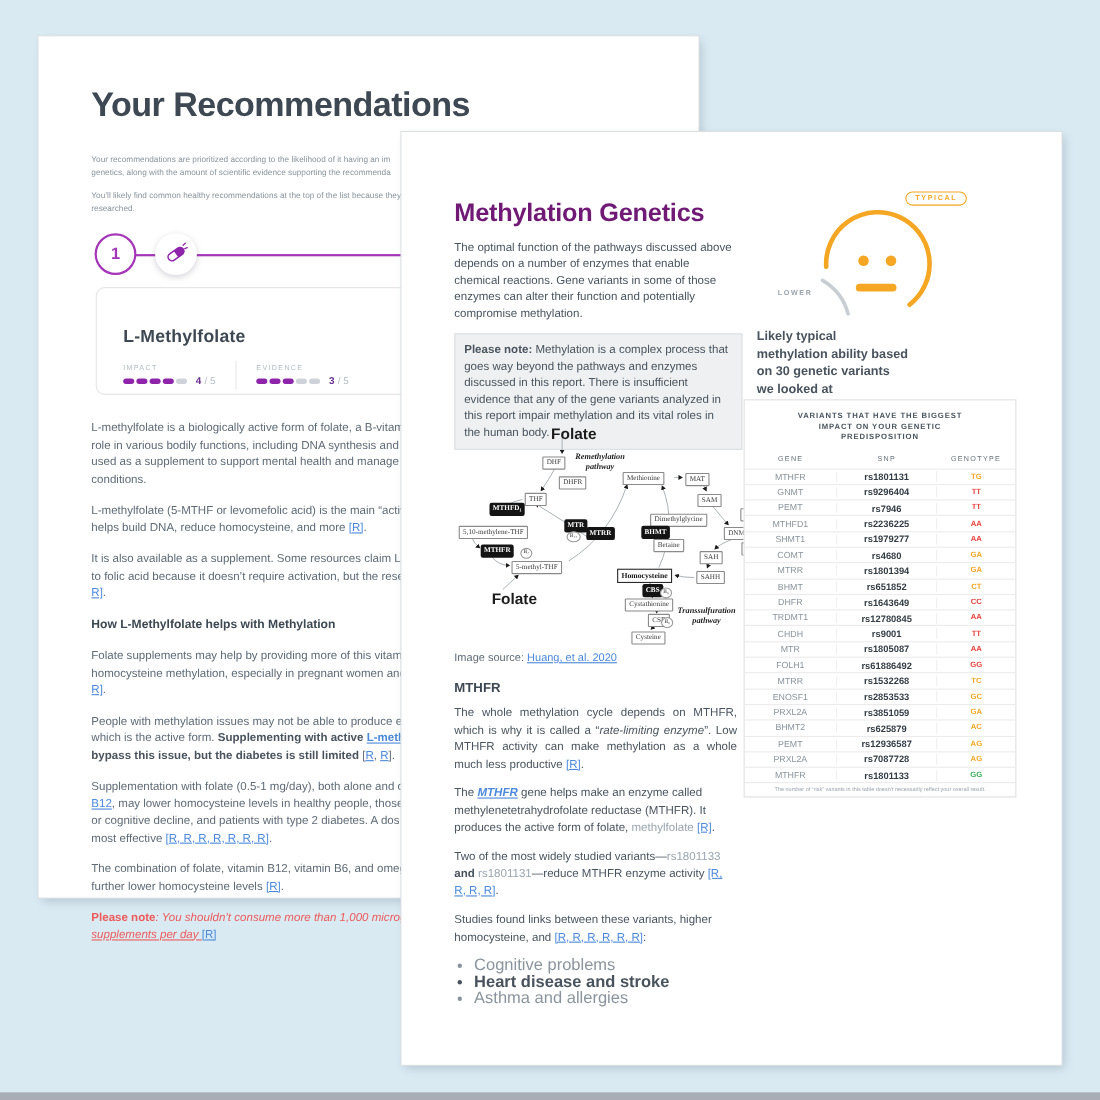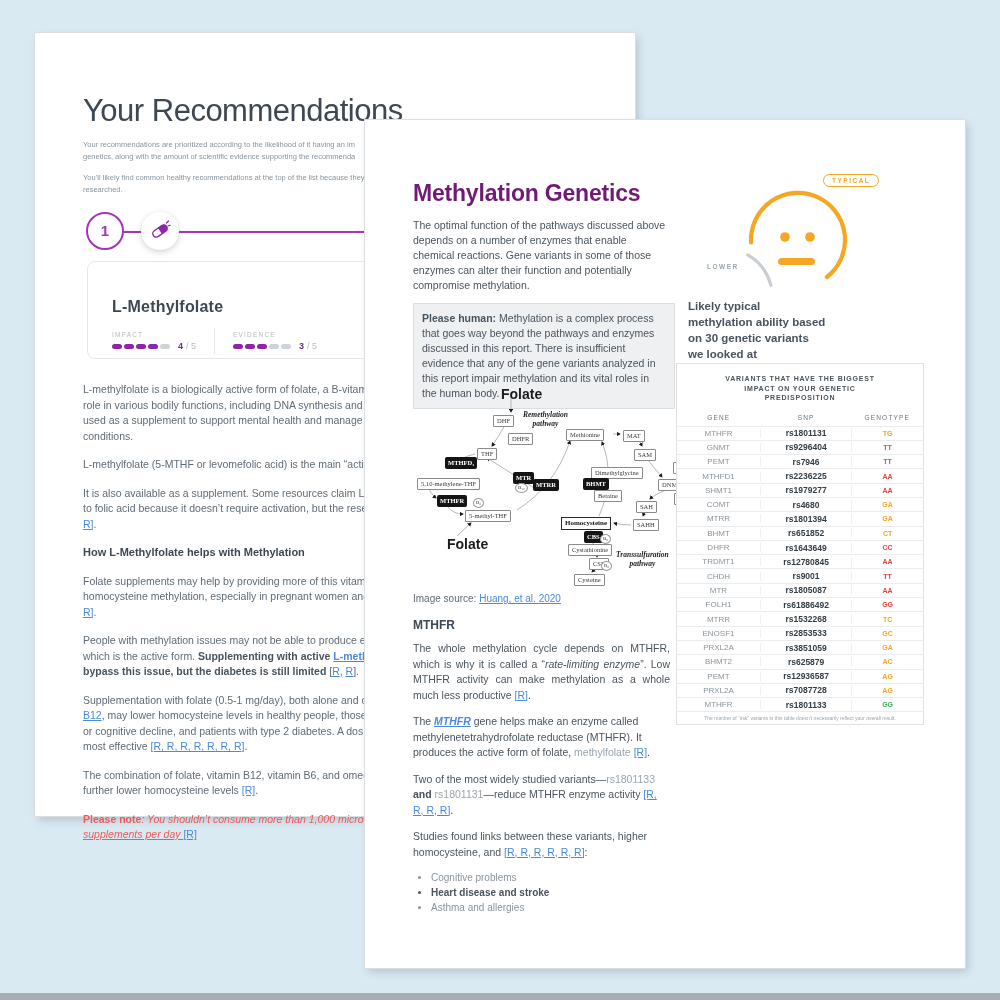--- a/index.html
+++ b/index.html
@@ -3,21 +3,21 @@
 <meta charset="utf-8">
 <style>
   html,body{margin:0;padding:0;}
   body{width:1000px;height:1000px;position:relative;background:#d9eaf3;font-family:"Liberation Sans",sans-serif;overflow:hidden;}
   .page{position:absolute;background:#fff;box-shadow:0 0 0 1px #dcdfe2,3px 4px 8px rgba(90,105,120,.28);}
   #back-page{left:35px;top:33px;width:600px;height:783px;}
   #front-page{left:365px;top:120px;width:600px;height:848px;}
   #bottom-bar{position:absolute;left:0;top:993px;width:1000px;height:7px;background:#a9aeb6;}
 
   
-  #back-title{position:absolute;left:48px;top:60px;font-size:31px;font-weight:normal;color:#3d4852;letter-spacing:-.5px;}
+  #back-title{position:absolute;left:48px;top:44px;font-size:31px;font-weight:bold;color:#3d4852;letter-spacing:-.5px;}
   #back-intro{position:absolute;left:48px;top:106px;width:282px;overflow:hidden;}
   #back-intro .t-line{font-size:7.5px;line-height:12px;color:#8a949c;white-space:nowrap;overflow:hidden;}
   #back-intro .line-gap{height:9px;}
   #rec-card{position:absolute;left:52px;top:228px;width:520px;height:96px;border:1px solid #e7e7ea;border-radius:8px;}
   #rec-line{position:absolute;left:60px;top:198px;width:510px;height:2px;background:#a435b8;}
   #rec-num{position:absolute;left:51px;top:179px;width:34px;height:34px;border:2px solid #a435b8;border-radius:50%;background:#fff;color:#a435b8;font-weight:bold;font-size:15px;text-align:center;line-height:34px;}
   #rec-pill{position:absolute;left:106px;top:179px;width:38px;height:38px;border-radius:50%;background:#fff;box-shadow:0 2px 6px rgba(80,80,100,.25);display:flex;align-items:center;justify-content:center;}
   #rec-card h2{position:absolute;left:24px;top:36px;margin:0;font-size:16px;color:#3d4852;letter-spacing:.2px;}
   .metrics{position:absolute;left:24px;top:66px;display:flex;align-items:center;}
   .metric{display:flex;flex-direction:column;gap:3px;}
@@ -56,21 +56,21 @@
   .dn-path{font-weight:bold;font-style:italic;font-size:7.5px;line-height:9px;color:#1c1c1c;text-align:center;font-family:"Liberation Serif",serif;}
   .dn-sub{background:#fff;border:1px solid #999;border-radius:50%;font-size:5px;line-height:6px;padding:1px 2px;color:#333;font-family:"Liberation Serif",serif;}
   .dn-boldbox{background:#fff;border:1.5px solid #2a2a2a;font-weight:bold;font-size:7px;line-height:9px;padding:1px 3px;color:#111;font-family:"Liberation Serif",serif;}
   #img-source{position:absolute;left:48px;top:473px;font-size:10px;color:#5f6b76;}
   #img-source a{color:#4a89dc;text-decoration:underline;}
   #mthfr-sec{position:absolute;left:48px;top:498px;width:257px;}
   #mthfr-sec h3{margin:0 0 9px 0;font-size:12px;color:#3d4852;}
   #mthfr-sec .para{font-size:10.5px;line-height:15.5px;color:#4a545e;margin:0 0 11px 0;}
   #mthfr-sec .para.just{text-align:justify;}
   #mthfr-bullets{margin:4px 0 0 6px;padding:0 0 0 12px;}
-  #mthfr-bullets li{font-size:10px;line-height:13px;margin-bottom:2px;color:#8a949c;}
+  #mthfr-bullets li{font-size:15px;line-height:13px;margin-bottom:2px;color:#8a949c;}
   #mthfr-bullets li.strong{color:#49535d;font-weight:bold;}
 
   
   #right-col{position:absolute;left:295px;top:45px;width:290px;}
   #gauge-badge{position:absolute;left:163px;top:9px;border:1.5px solid #f5a623;border-radius:8px;padding:2px 8px;font-size:6.5px;letter-spacing:1.5px;font-weight:bold;color:#f5a623;background:#fff;}
   #gauge-svg{position:absolute;left:53px;top:13px;}
   #lower-chip{position:absolute;left:42px;top:96px;background:#fff;padding:2px 5px;font-size:6.5px;letter-spacing:1.5px;font-weight:bold;color:#9aa5ae;}
   #gauge-caption{position:absolute;left:28px;top:133px;width:220px;text-align:left;font-size:11.5px;font-weight:bold;line-height:16px;color:#49535d;}
   #var-table{position:absolute;left:16px;top:198px;width:246px;border:1px solid #e0e0e0;background:#fff;}
   #vt-title{padding:10px 20px 2px;text-align:center;font-size:7px;letter-spacing:.8px;line-height:9.5px;color:#4a545e;font-weight:bold;}
@@ -143,20 +143,21 @@
     </div>
   </div>
 
   <div id="back-body">
       <div class="t-line"><span class="s-n">L-methylfolate is a biologically active form of folate, a B-vitami</span></div>
       <div class="t-line"><span class="s-n">role in various bodily functions, including DNA synthesis and r</span></div>
       <div class="t-line"><span class="s-n">used as a supplement to support mental health and manage c</span></div>
       <div class="t-line"><span class="s-n">conditions.</span></div>
       <div class="line-gap"></div>
       <div class="t-line"><span class="s-n">L-methylfolate (5-MTHF or levomefolic acid) is the main “activ</span></div>
+      <div class="t-line"><span class="s-n">helps build DNA, reduce homocysteine, and more </span><span class="s-l">[R]</span><span class="s-n">.</span></div>
       <div class="line-gap"></div>
       <div class="t-line"><span class="s-n">It is also available as a supplement. Some resources claim L-m</span></div>
       <div class="t-line"><span class="s-n">to folic acid because it doesn’t require activation, but the rese</span></div>
       <div class="t-line"><span class="s-l">R]</span><span class="s-n">.</span></div>
       <div class="line-gap"></div>
       <div class="t-line"><span class="s-h">How L-Methylfolate helps with Methylation</span></div>
       <div class="line-gap"></div>
       <div class="t-line"><span class="s-n">Folate supplements may help by providing more of this vitami</span></div>
       <div class="t-line"><span class="s-n">homocysteine methylation, especially in pregnant women and</span></div>
       <div class="t-line"><span class="s-l">R]</span><span class="s-n">.</span></div>
@@ -174,21 +175,21 @@
       <div class="t-line"><span class="s-n">further lower homocysteine levels </span><span class="s-l">[R]</span><span class="s-n">.</span></div>
       <div class="line-gap"></div>
       <div class="t-line"><span class="s-rb">Please note</span><span class="s-ri">: You shouldn’t consume more than 1,000 microgr</span></div>
       <div class="t-line"><span class="s-riu">supplements per day </span><span class="s-l">[R]</span></div>
     </div>
 </div>
 
 <div class="page" id="front-page">
   <div id="front-title">Methylation Genetics</div>
   <div id="front-intro">The optimal function of the pathways discussed above depends on a number of enzymes that enable chemical reactions. Gene variants in some of those enzymes can alter their function and potentially compromise methylation.</div>
-  <div id="front-note"><b>Please human:</b><span> Methylation is a complex process that goes way beyond the pathways and enzymes discussed in this report. There is insufficient evidence that any of the gene variants analyzed in this report impair methylation and its vital roles in the human body.</span></div>
+  <div id="front-note"><b>Please note:</b><span> Methylation is a complex process that goes way beyond the pathways and enzymes discussed in this report. There is insufficient evidence that any of the gene variants analyzed in this report impair methylation and its vital roles in the human body.</span></div>
 
   <div id="diagram">
     <svg width="332" height="212" viewBox="0 0 332 212">
       <defs>
         <marker id="ah" markerWidth="5" markerHeight="5" refX="3.6" refY="2.5" orient="auto">
           <path d="M0,0 L4.5,2.5 L0,5 z" fill="#1a1a1a"></path>
         </marker>
       </defs>
       <g fill="none" stroke="#aab0b5" stroke-width="0.9" marker-end="url(#ah)">
         <path d="M98,10 L98,26"></path>

